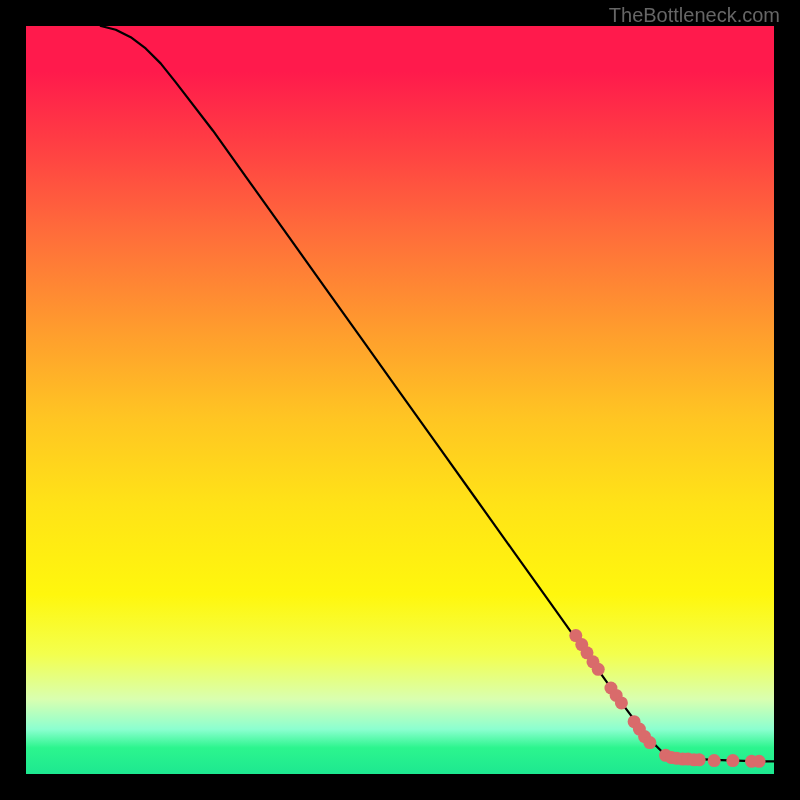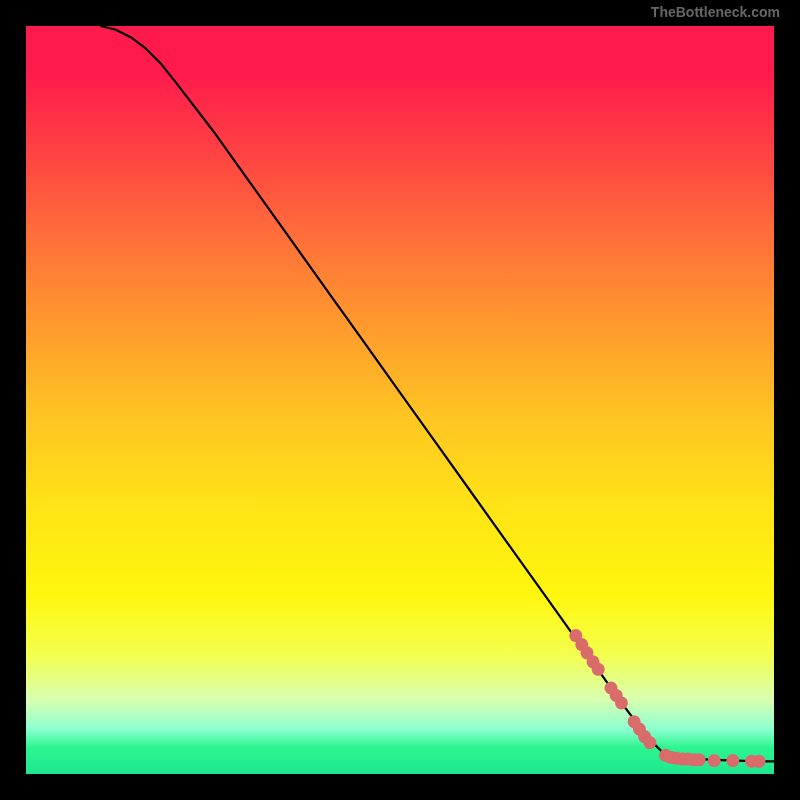--- a/index.html
+++ b/index.html
@@ -9,22 +9,22 @@
     height: 800px;
     background: #000;
     position: relative;
     font-family: Arial, sans-serif;
   }
   .watermark {
     position: absolute;
     top: 4px;
     right: 20px;
     color: #666;
-    font-size: 14px;
-    font-weight: 700;
+    font-size: 20px;
+    font-weight: 400;
     z-index: 10;
   }
   .plot-area {
     position: absolute;
     left: 26px;
     top: 26px;
     width: 748px;
     height: 748px;
     overflow: hidden;
   }

